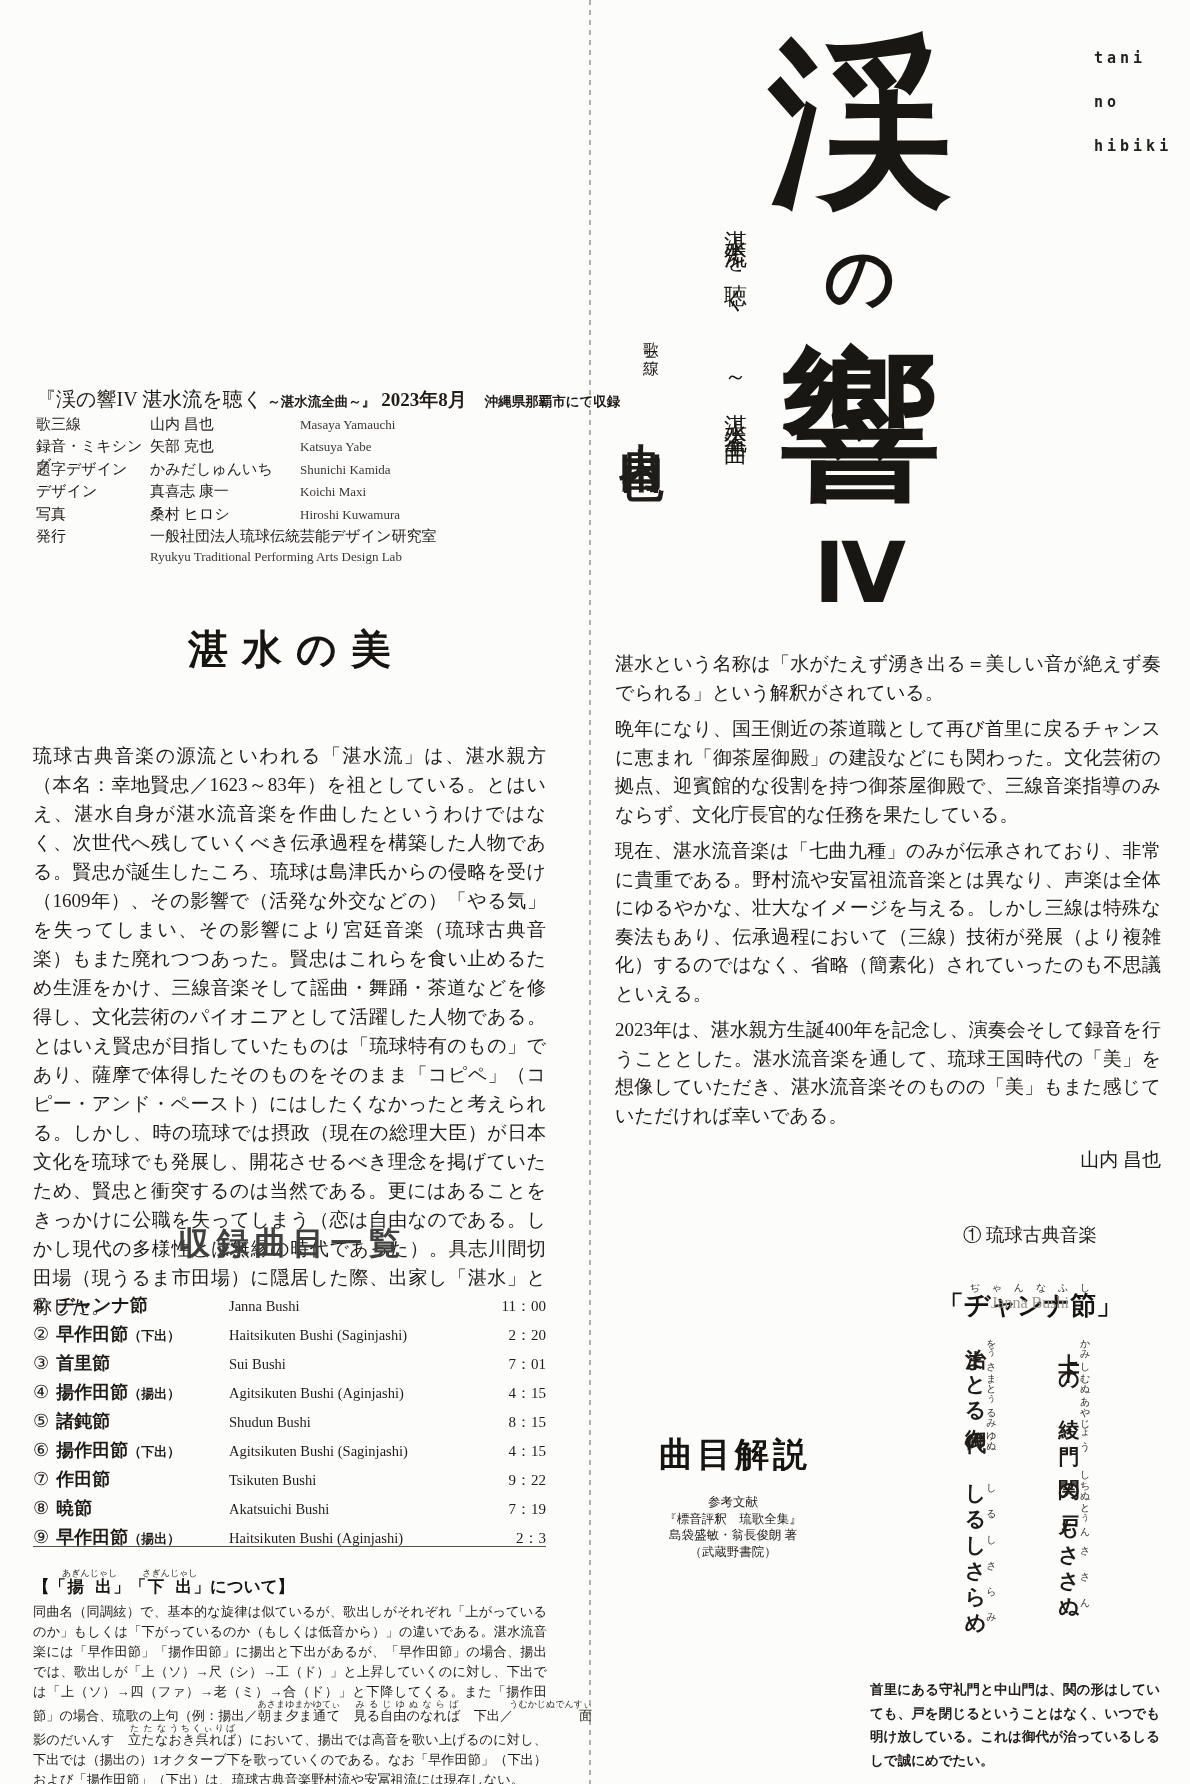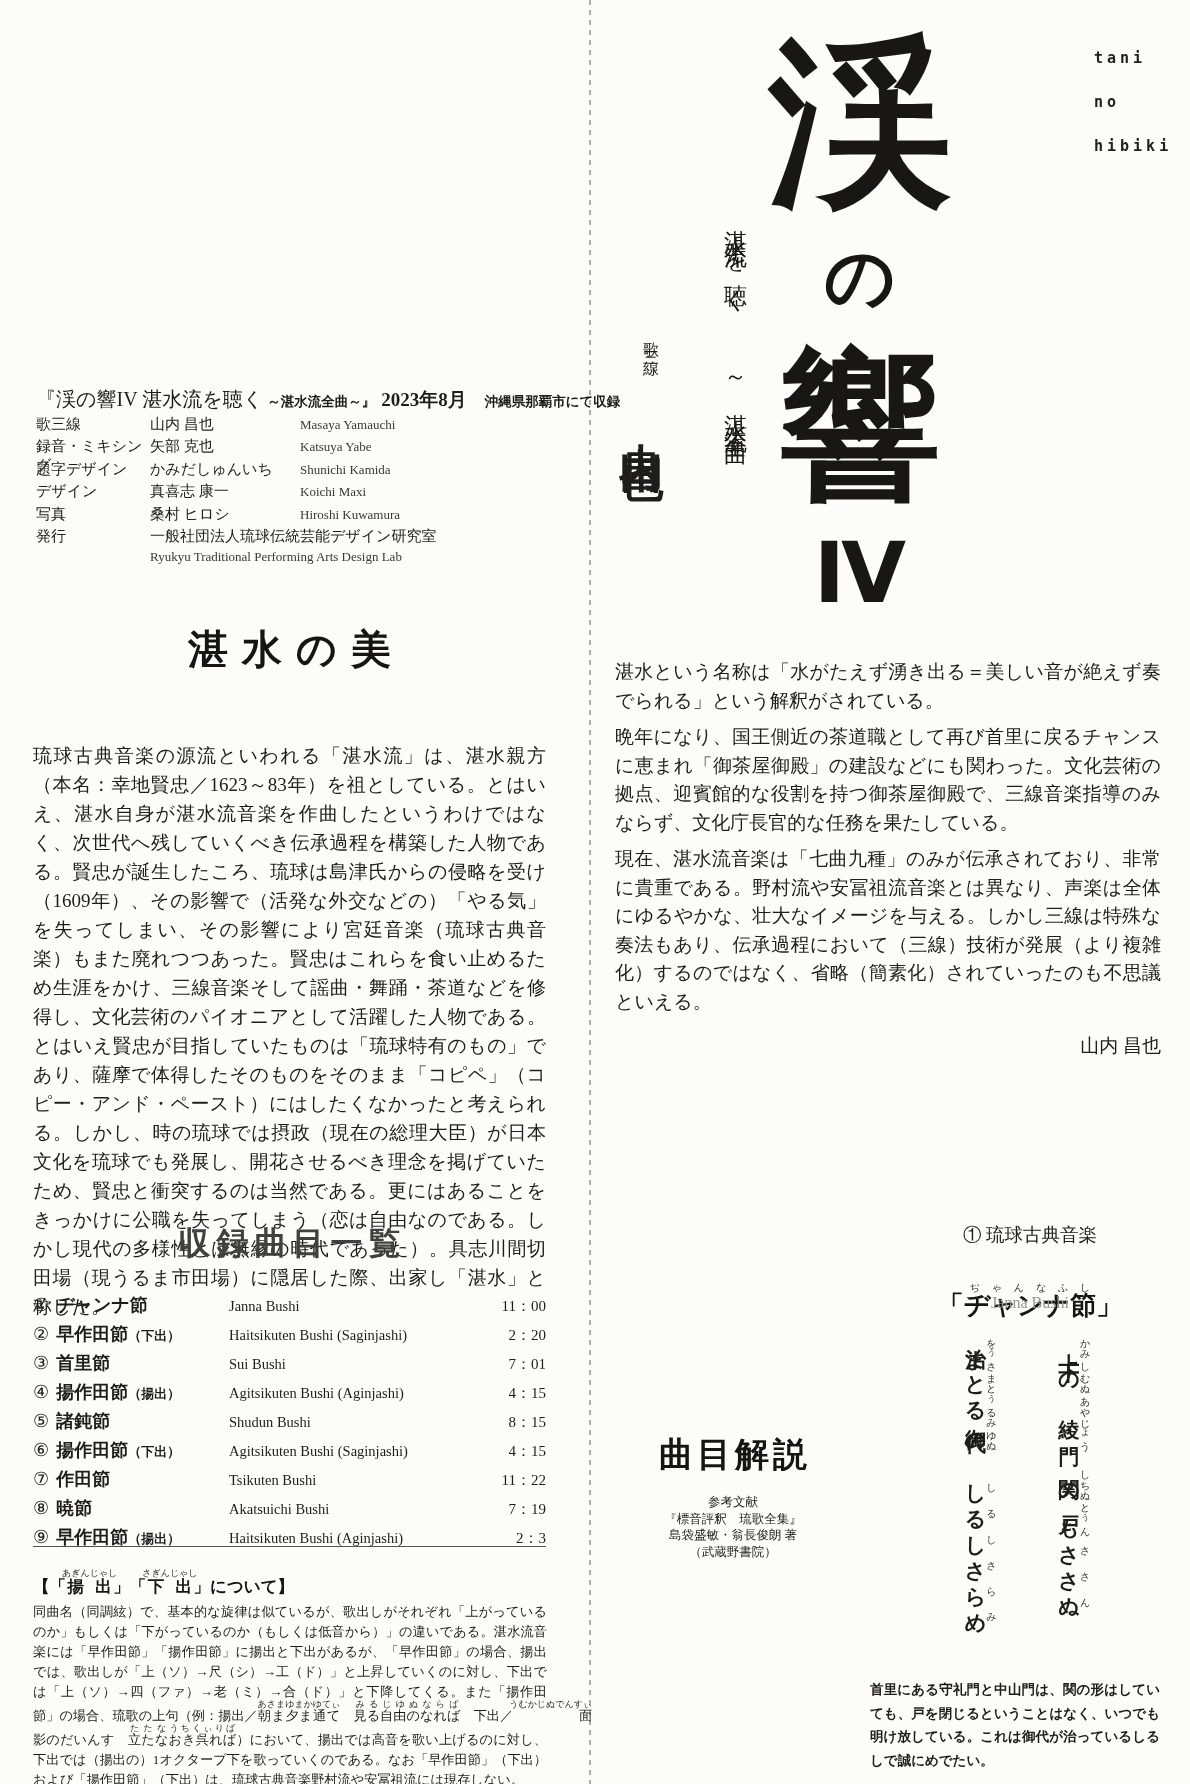--- a/index.html
+++ b/index.html
@@ -30,21 +30,21 @@
   .credits-rows{left:36px;top:415px;width:520px;font-size:15px;}
   .credit-row{display:grid;grid-template-columns:114px 150px 1fr;align-items:baseline;height:22.4px;}
   .credit-romaji{font-size:13px;color:#3b3835;}
   .credit-row.publisher{height:auto;}
   .pub-romaji{font-size:13px;color:#3b3835;margin-top:3px;}
   
   .beauty-heading{left:33px;top:622px;width:513px;text-align:center;font-size:40px;font-weight:900;
                   letter-spacing:14px;text-indent:14px;color:#171512;}
   .beauty-left{left:33px;top:701px;width:513px;font-size:19px;line-height:29px;text-align:justify;margin-top:40px;}
   .beauty-right{left:615px;top:650px;width:546px;font-size:19px;line-height:28.5px;text-align:justify;}
-  .beauty-right p{margin:8px 0 8px 0;}
+  .beauty-right p{margin:0 0 8px 0;}
   .signature{text-align:right;margin-top:16px;font-size:19px;}
   
   .tracks-heading{left:33px;top:1222px;width:513px;text-align:center;font-size:32px;font-weight:900;
                   letter-spacing:6px;text-indent:6px;font-family:"DejaVu Sans","Liberation Sans",sans-serif;color:#404040;}
   .tracks{left:33px;top:1293px;width:513px;}
   .track-row{display:grid;grid-template-columns:196px 1fr 74px;align-items:baseline;height:29px;}
   .t-title{font-size:18px;font-weight:600;}
   .t-no{margin-right:7px;font-weight:400;}
   .t-var{font-size:13px;font-weight:600;}
   .t-romaji{font-size:14.5px;}
@@ -136,20 +136,21 @@
       </span>
     </div>
   </div>
 
   <div class="abs beauty-heading">湛水の美</div>
   <div class="abs beauty-left">琉球古典音楽の源流といわれる「湛水流」は、湛水親方（本名：幸地賢忠／1623～83年）を祖としている。とはいえ、湛水自身が湛水流音楽を作曲したというわけではなく、次世代へ残していくべき伝承過程を構築した人物である。賢忠が誕生したころ、琉球は島津氏からの侵略を受け（1609年）、その影響で（活発な外交などの）「やる気」を失ってしまい、その影響により宮廷音楽（琉球古典音楽）もまた廃れつつあった。賢忠はこれらを食い止めるため生涯をかけ、三線音楽そして謡曲・舞踊・茶道などを修得し、文化芸術のパイオニアとして活躍した人物である。とはいえ賢忠が目指していたものは「琉球特有のもの」であり、薩摩で体得したそのものをそのまま「コピペ」（コピー・アンド・ペースト）にはしたくなかったと考えられる。しかし、時の琉球では摂政（現在の総理大臣）が日本文化を琉球でも発展し、開花させるべき理念を掲げていたため、賢忠と衝突するのは当然である。更にはあることをきっかけに公職を失ってしまう（恋は自由なのである。しかし現代の多様性とは無縁の時代であった）。具志川間切田場（現うるま市田場）に隠居した際、出家し「湛水」と称した。</div>
   <div class="abs beauty-right">
     <p>湛水という名称は「水がたえず湧き出る＝美しい音が絶えず奏でられる」という解釈がされている。</p>
     <p>晩年になり、国王側近の茶道職として再び首里に戻るチャンスに恵まれ「御茶屋御殿」の建設などにも関わった。文化芸術の拠点、迎賓館的な役割を持つ御茶屋御殿で、三線音楽指導のみならず、文化庁長官的な任務を果たしている。</p>
     <p>現在、湛水流音楽は「七曲九種」のみが伝承されており、非常に貴重である。野村流や安冨祖流音楽とは異なり、声楽は全体にゆるやかな、壮大なイメージを与える。しかし三線は特殊な奏法もあり、伝承過程において（三線）技術が発展（より複雑化）するのではなく、省略（簡素化）されていったのも不思議といえる。</p>
+    <p>2023年は、湛水親方生誕400年を記念し、演奏会そして録音を行うこととした。湛水流音楽を通して、琉球王国時代の「美」を想像していただき、湛水流音楽そのものの「美」もまた感じていただければ幸いである。</p>
     <div class="signature">山内 昌也</div>
   </div>
 
   <div class="abs tracks-heading">収録曲目一覧</div>
   <div class="abs tracks">
     <div class="track-row">
       <span class="t-title"><span class="t-no">①</span><span>ヂャンナ節</span><span class="t-var"></span></span>
       <span class="t-romaji">Janna Bushi</span>
       <span class="t-time">11：00</span>
     </div>
@@ -174,21 +175,21 @@
       <span class="t-time">8：15</span>
     </div>
     <div class="track-row">
       <span class="t-title"><span class="t-no">⑥</span><span>揚作田節</span><span class="t-var">（下出）</span></span>
       <span class="t-romaji">Agitsikuten Bushi (Saginjashi)</span>
       <span class="t-time">4：15</span>
     </div>
     <div class="track-row">
       <span class="t-title"><span class="t-no">⑦</span><span>作田節</span><span class="t-var"></span></span>
       <span class="t-romaji">Tsikuten Bushi</span>
-      <span class="t-time">11：22</span>
+      <span class="t-time">9：22</span>
     </div>
     <div class="track-row">
       <span class="t-title"><span class="t-no">⑧</span><span>暁節</span><span class="t-var"></span></span>
       <span class="t-romaji">Akatsuichi Bushi</span>
       <span class="t-time">7：19</span>
     </div>
     <div class="track-row">
       <span class="t-title"><span class="t-no">⑨</span><span>早作田節</span><span class="t-var">（揚出）</span></span>
       <span class="t-romaji">Haitsikuten Bushi (Aginjashi)</span>
       <span class="t-time">2：3</span>

